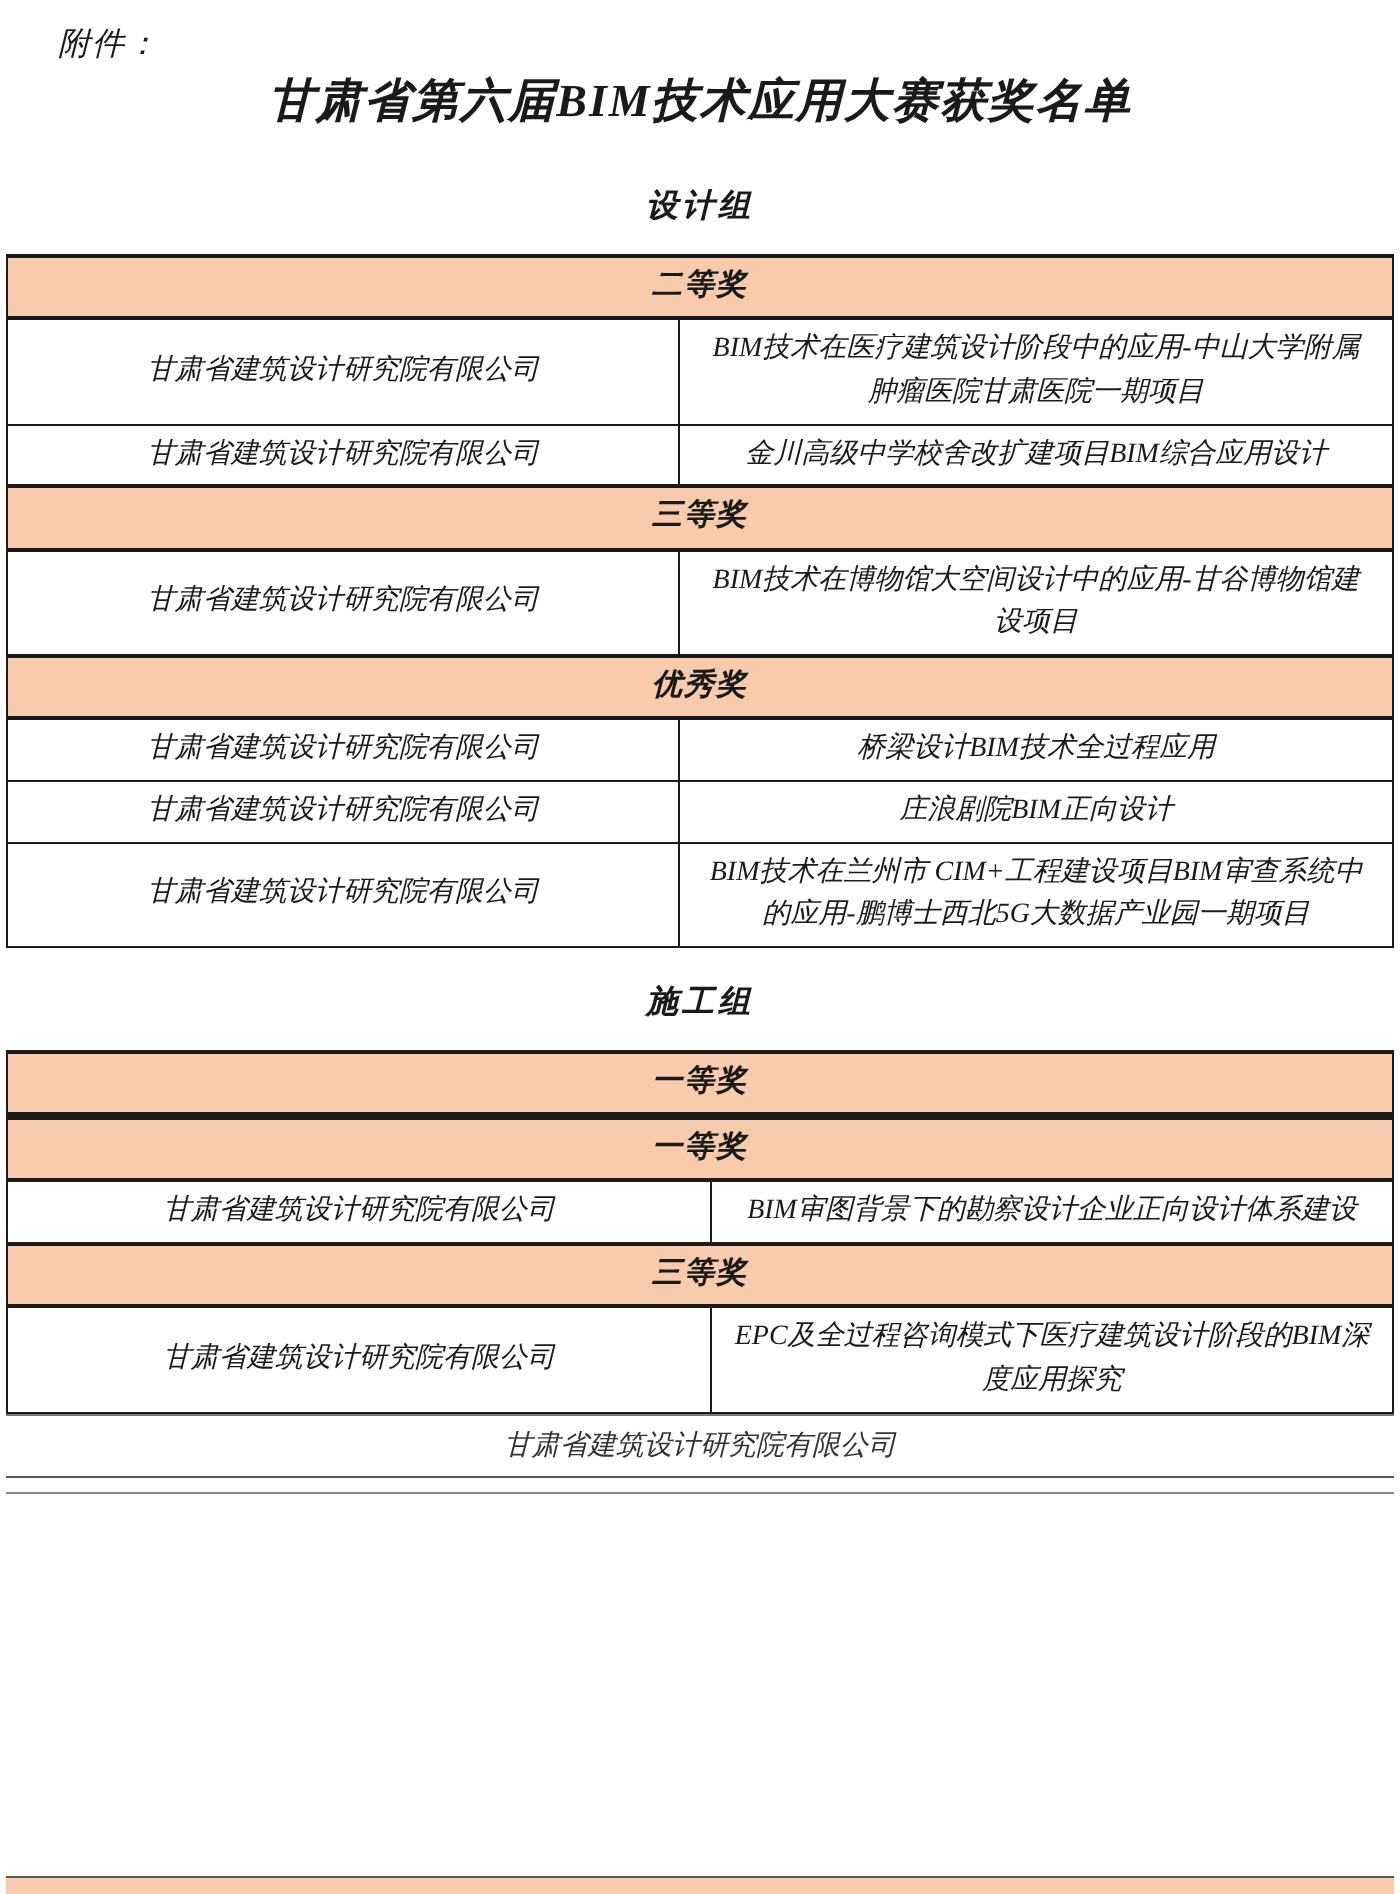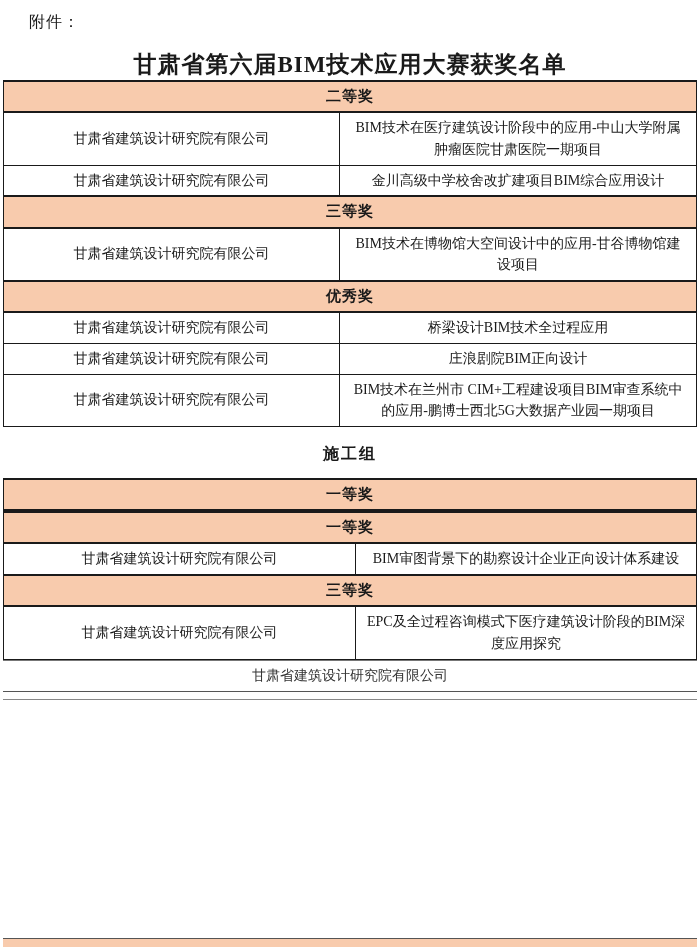--- a/index.html
+++ b/index.html
@@ -7,31 +7,32 @@
     position: relative;
     width: 700px;
     height: 947px;
     margin: 0 auto;
     background: #ffffff;
     font-family: "Liberation Serif", "DejaVu Serif", serif;
     color: #1a1a1a;
     overflow: hidden;
     box-sizing: border-box;
     padding: 10px 3px 0 3px;
+    font-style: italic;
   }
   .attachment {
     font-size: 16px;
     margin: 2px 0 0 26px;
     letter-spacing: 1px;
   }
   .doc-title {
     font-size: 23px;
     font-weight: bold;
     text-align: center;
-    margin: 16px 0 0 0;
+    margin: 2px 0 0 0;
     letter-spacing: 1px;
   }
   .group-heading {
     font-size: 16px;
     font-weight: bold;
     text-align: center;
     margin: 17px 0 13px 0;
     letter-spacing: 2px;
   }
   .group-heading.first { margin-top: 27px; }
@@ -97,20 +98,21 @@
 </style>
 </head>
 <body>
 
 <div class="page">
 
   <div class="attachment">附件：</div>
 
   <h1 class="doc-title">甘肃省第六届BIM技术应用大赛获奖名单</h1>
 
+  <div class="group-heading first">设计组</div>
   <table class="award-table cols-design">
     <colgroup>
         <col class="c1">
         <col class="c2">
       </colgroup>
     <tbody>
         <tr>
       <td colspan="2" class="award-cell">二等奖</td>
     </tr>
     <tr>

